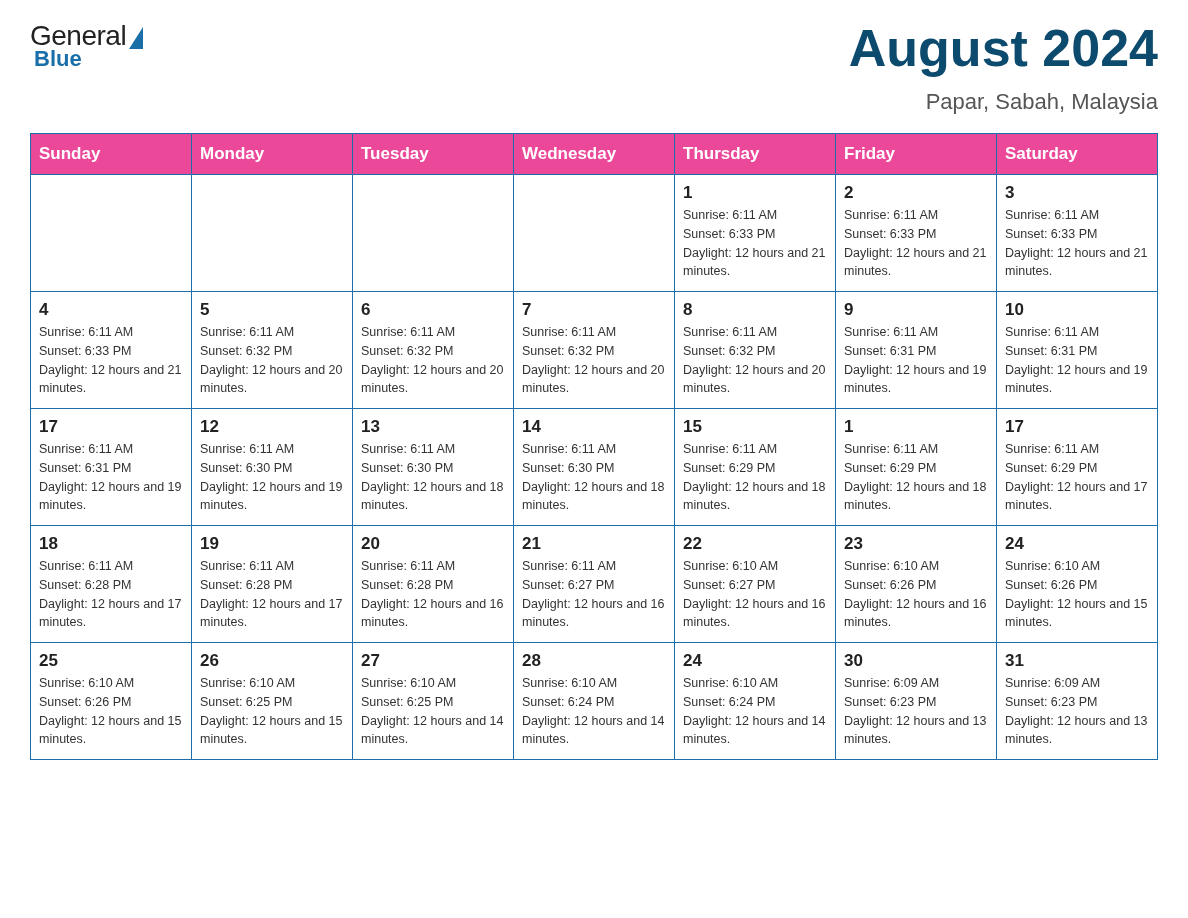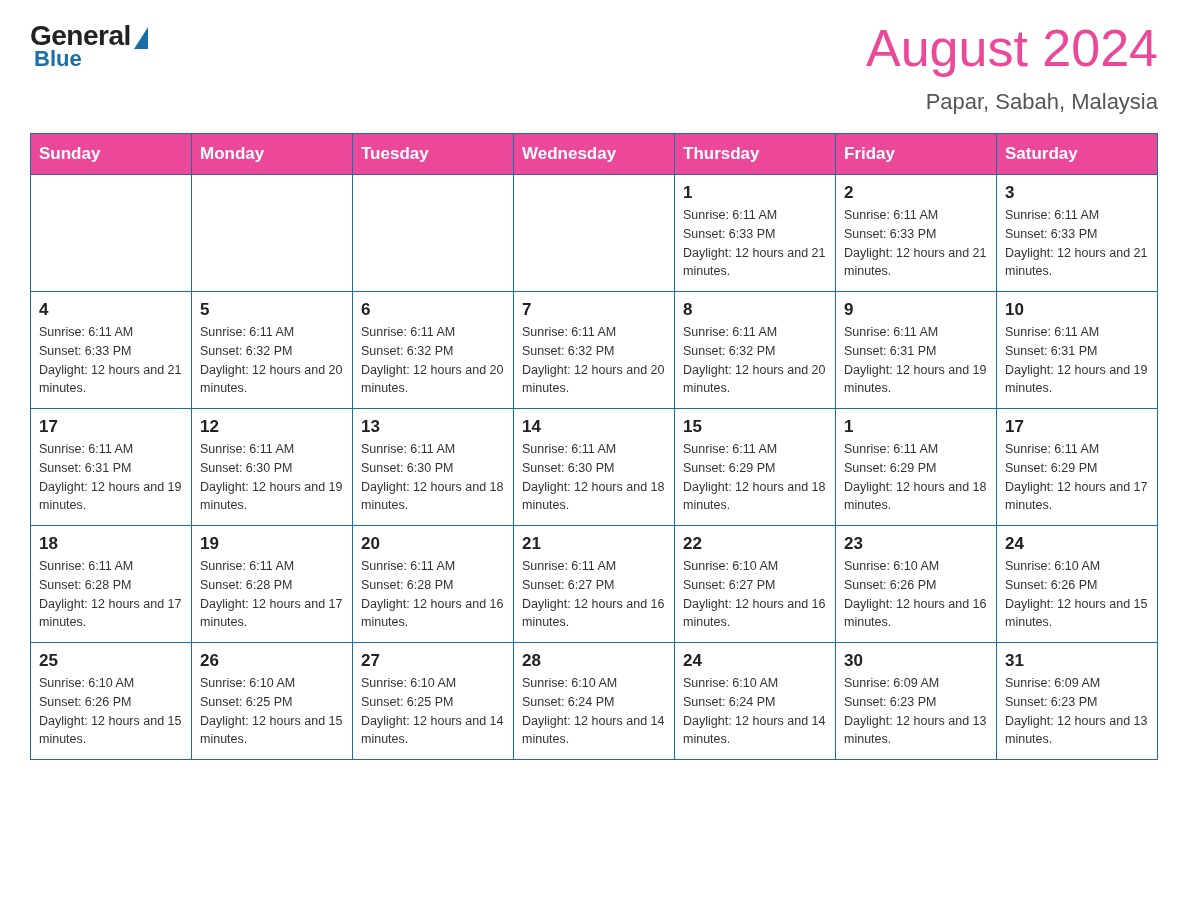--- a/index.html
+++ b/index.html
@@ -22,21 +22,21 @@
       flex-direction: column;
       align-items: flex-start;
     }
     .logo-top {
       display: flex;
       align-items: center;
       gap: 0;
     }
     .logo-general {
       font-size: 28px;
-      font-weight: bold;
+      font-weight: normal;
       color: #222;
       letter-spacing: -0.5px;
     }
     .logo-triangle {
       width: 0;
       height: 0;
       border-left: 14px solid transparent;
       border-bottom: 22px solid #1a6fa8;
       margin-left: 3px;
       margin-top: 4px;
@@ -46,22 +46,22 @@
       font-weight: bold;
       color: #1a6fa8;
       margin-left: 4px;
       margin-top: -6px;
     }
     .title-block {
       text-align: right;
     }
     .title-block h1 {
       font-size: 52px;
-      font-weight: normal;
-      color: #ec4899;
+      font-weight: bold;
+      color: #0c4a6e;
       line-height: 1.1;
     }
     .title-block h2 {
       font-size: 22px;
       font-weight: normal;
       color: #555;
       margin-top: 12px;
     }
     .calendar {
       width: 100%;

